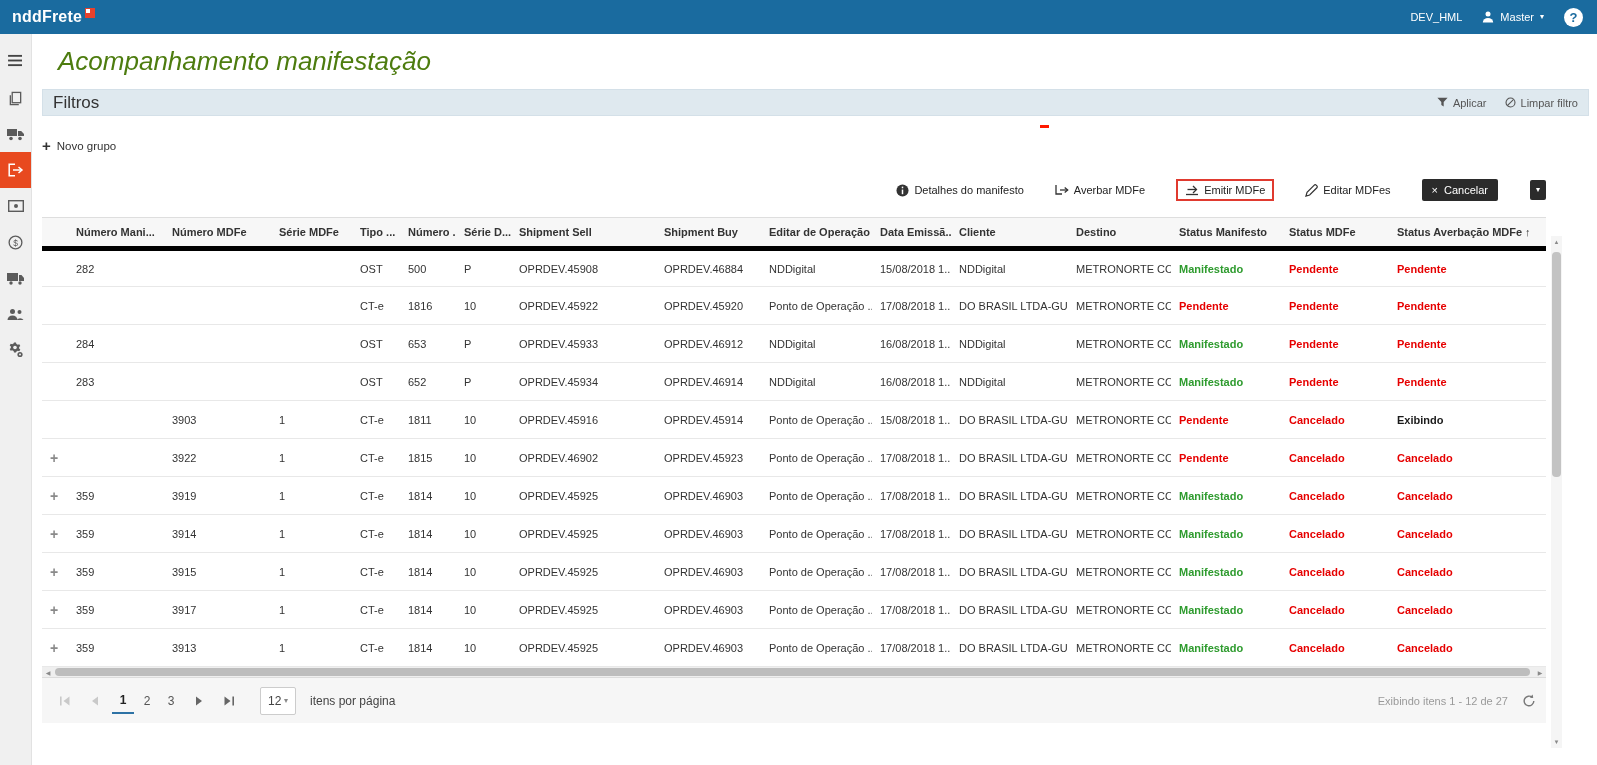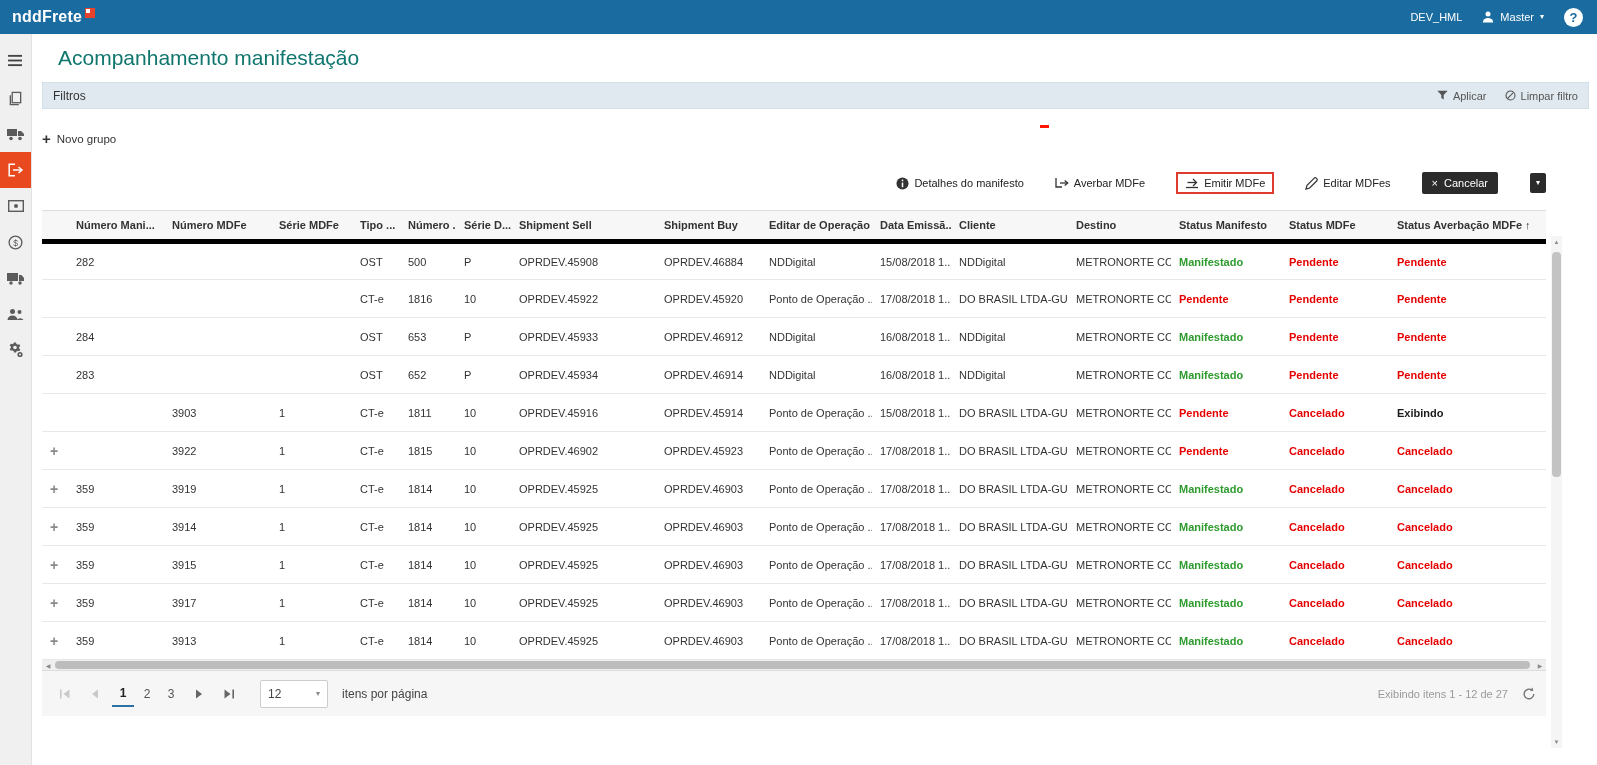--- a/index.html
+++ b/index.html
@@ -27,26 +27,26 @@
              border-right:1px solid #e2e2e2; display:flex; flex-direction:column; padding-top:8px; }
   .sb-item { height:36px; display:flex; align-items:center; justify-content:center; color:#5b5b5b; cursor:pointer; }
   .sb-item.menu { color:#444; margin-bottom:2px; }
   .sb-item.active { background:#e8491f; color:#fff; }
   .icon { display:inline-flex; align-items:center; justify-content:center; }
   .icon svg { display:block; }
 
   
   .main { position:absolute; top:34px; left:32px; right:0; bottom:0; background:#fff; }
   .page-head { padding:12px 0 0 26px; }
-  .page-title { font-size:21px; font-weight:400; color:#0f766e; }
+  .page-title { font-size:26px; font-weight:400; color:#4d7c0f;font-style:italic; }
   .page-subtitle { font-size:11px; color:#9b9b9b; margin-top:5px; }
 
   .filter-bar { margin:12px 8px 0 10px; height:27px; background:#dfe9ef; border:1px solid #d4e0e8;
                 display:flex; align-items:center; padding:0 10px; }
-  .filter-title { font-size:12px; color:#333; }
+  .filter-title { font-size:17px; color:#333; }
   .filter-actions { margin-left:auto; display:flex; gap:18px; }
   .filter-btn { display:flex; align-items:center; gap:5px; font-size:11px; color:#555; cursor:pointer; }
 
   .content { margin-left:10px; width:1504px; }
   .new-group { margin-top:22px; display:inline-flex; align-items:center; gap:6px; font-size:11.5px; color:#333; cursor:pointer; }
   .new-group .plus { font-size:15px; font-weight:bold; line-height:1; color:#333; }
 
   .toolbar { margin-top:24px; display:flex; align-items:center; justify-content:flex-end; gap:31px;
              font-size:11px; color:#222; }
   .tb-btn { display:flex; align-items:center; gap:5px; cursor:pointer; white-space:nowrap; }
@@ -76,21 +76,21 @@
 
   
   .pager { width:1504px; height:46px; background:#f6f6f6; border-top:1px solid #dcdcdc;
            display:flex; align-items:center; padding:0 10px; gap:4px; font-size:12px; color:#555; }
   .pg-btn { width:26px; height:26px; display:flex; align-items:center; justify-content:center; color:#666; cursor:pointer; }
   .pg-btn.disabled { color:#c9c9c9; cursor:default; }
   .pages { display:flex; align-items:center; gap:2px; }
   .page-num { min-width:22px; height:26px; display:flex; align-items:center; justify-content:center;
               padding:0 5px; color:#555; cursor:pointer; }
   .page-num.current { color:#222; font-weight:bold; border-bottom:2px solid #2d72a5; }
-  .page-size { margin-left:14px; width:68px; height:28px; background:#fff; border:1px solid #ccc; border-radius:2px;
+  .page-size { margin-left:14px; width:36px; height:28px; background:#fff; border:1px solid #ccc; border-radius:2px;
                display:flex; align-items:center; justify-content:space-between; padding:0 7px; cursor:pointer; color:#444; }
   .page-size .caret { color:#888; }
   .ps-label { margin-left:10px; font-size:12px; color:#444; }
   .pager-right { margin-left:auto; display:flex; align-items:center; gap:14px; }
   .range-label { font-size:11px; color:#9a9a9a; }
   .refresh { color:#777; cursor:pointer; display:flex; }
 
   
   .vscroll { position:absolute; top:236px; right:35px; width:11px; height:512px; background:#f5f5f5; }
   .vs-arrow { position:absolute; left:0; width:11px; height:12px; display:flex; align-items:center;

